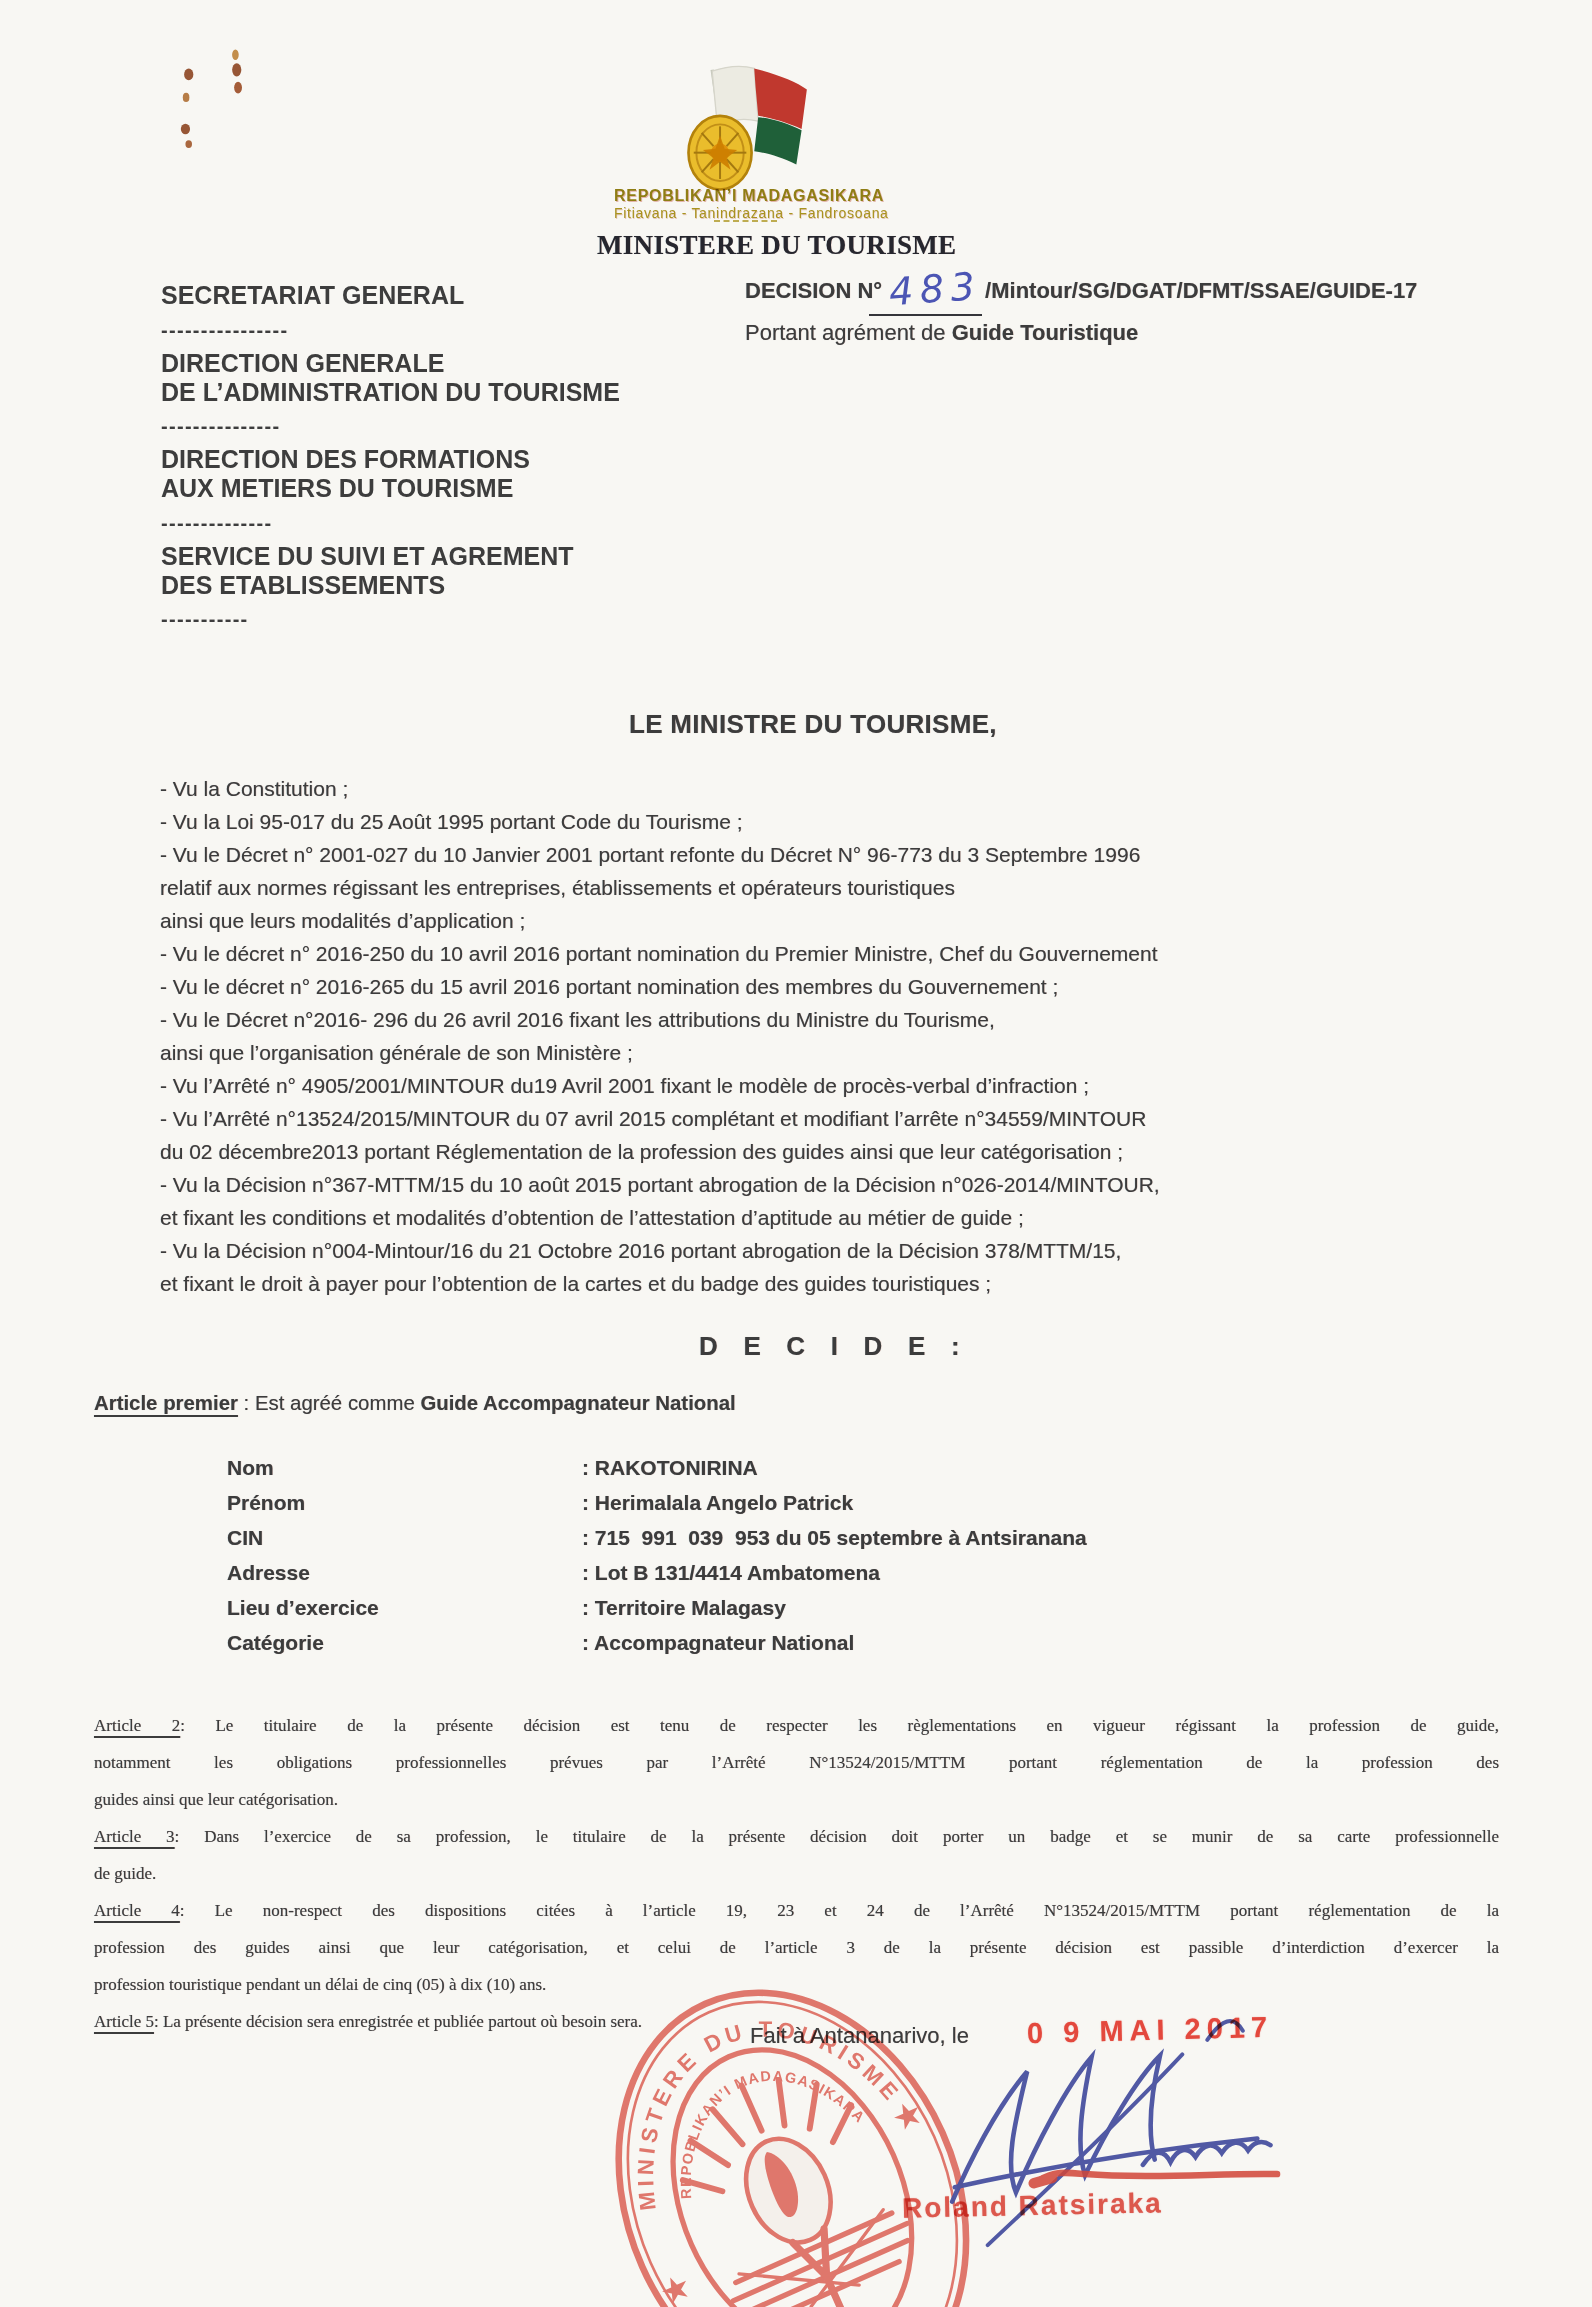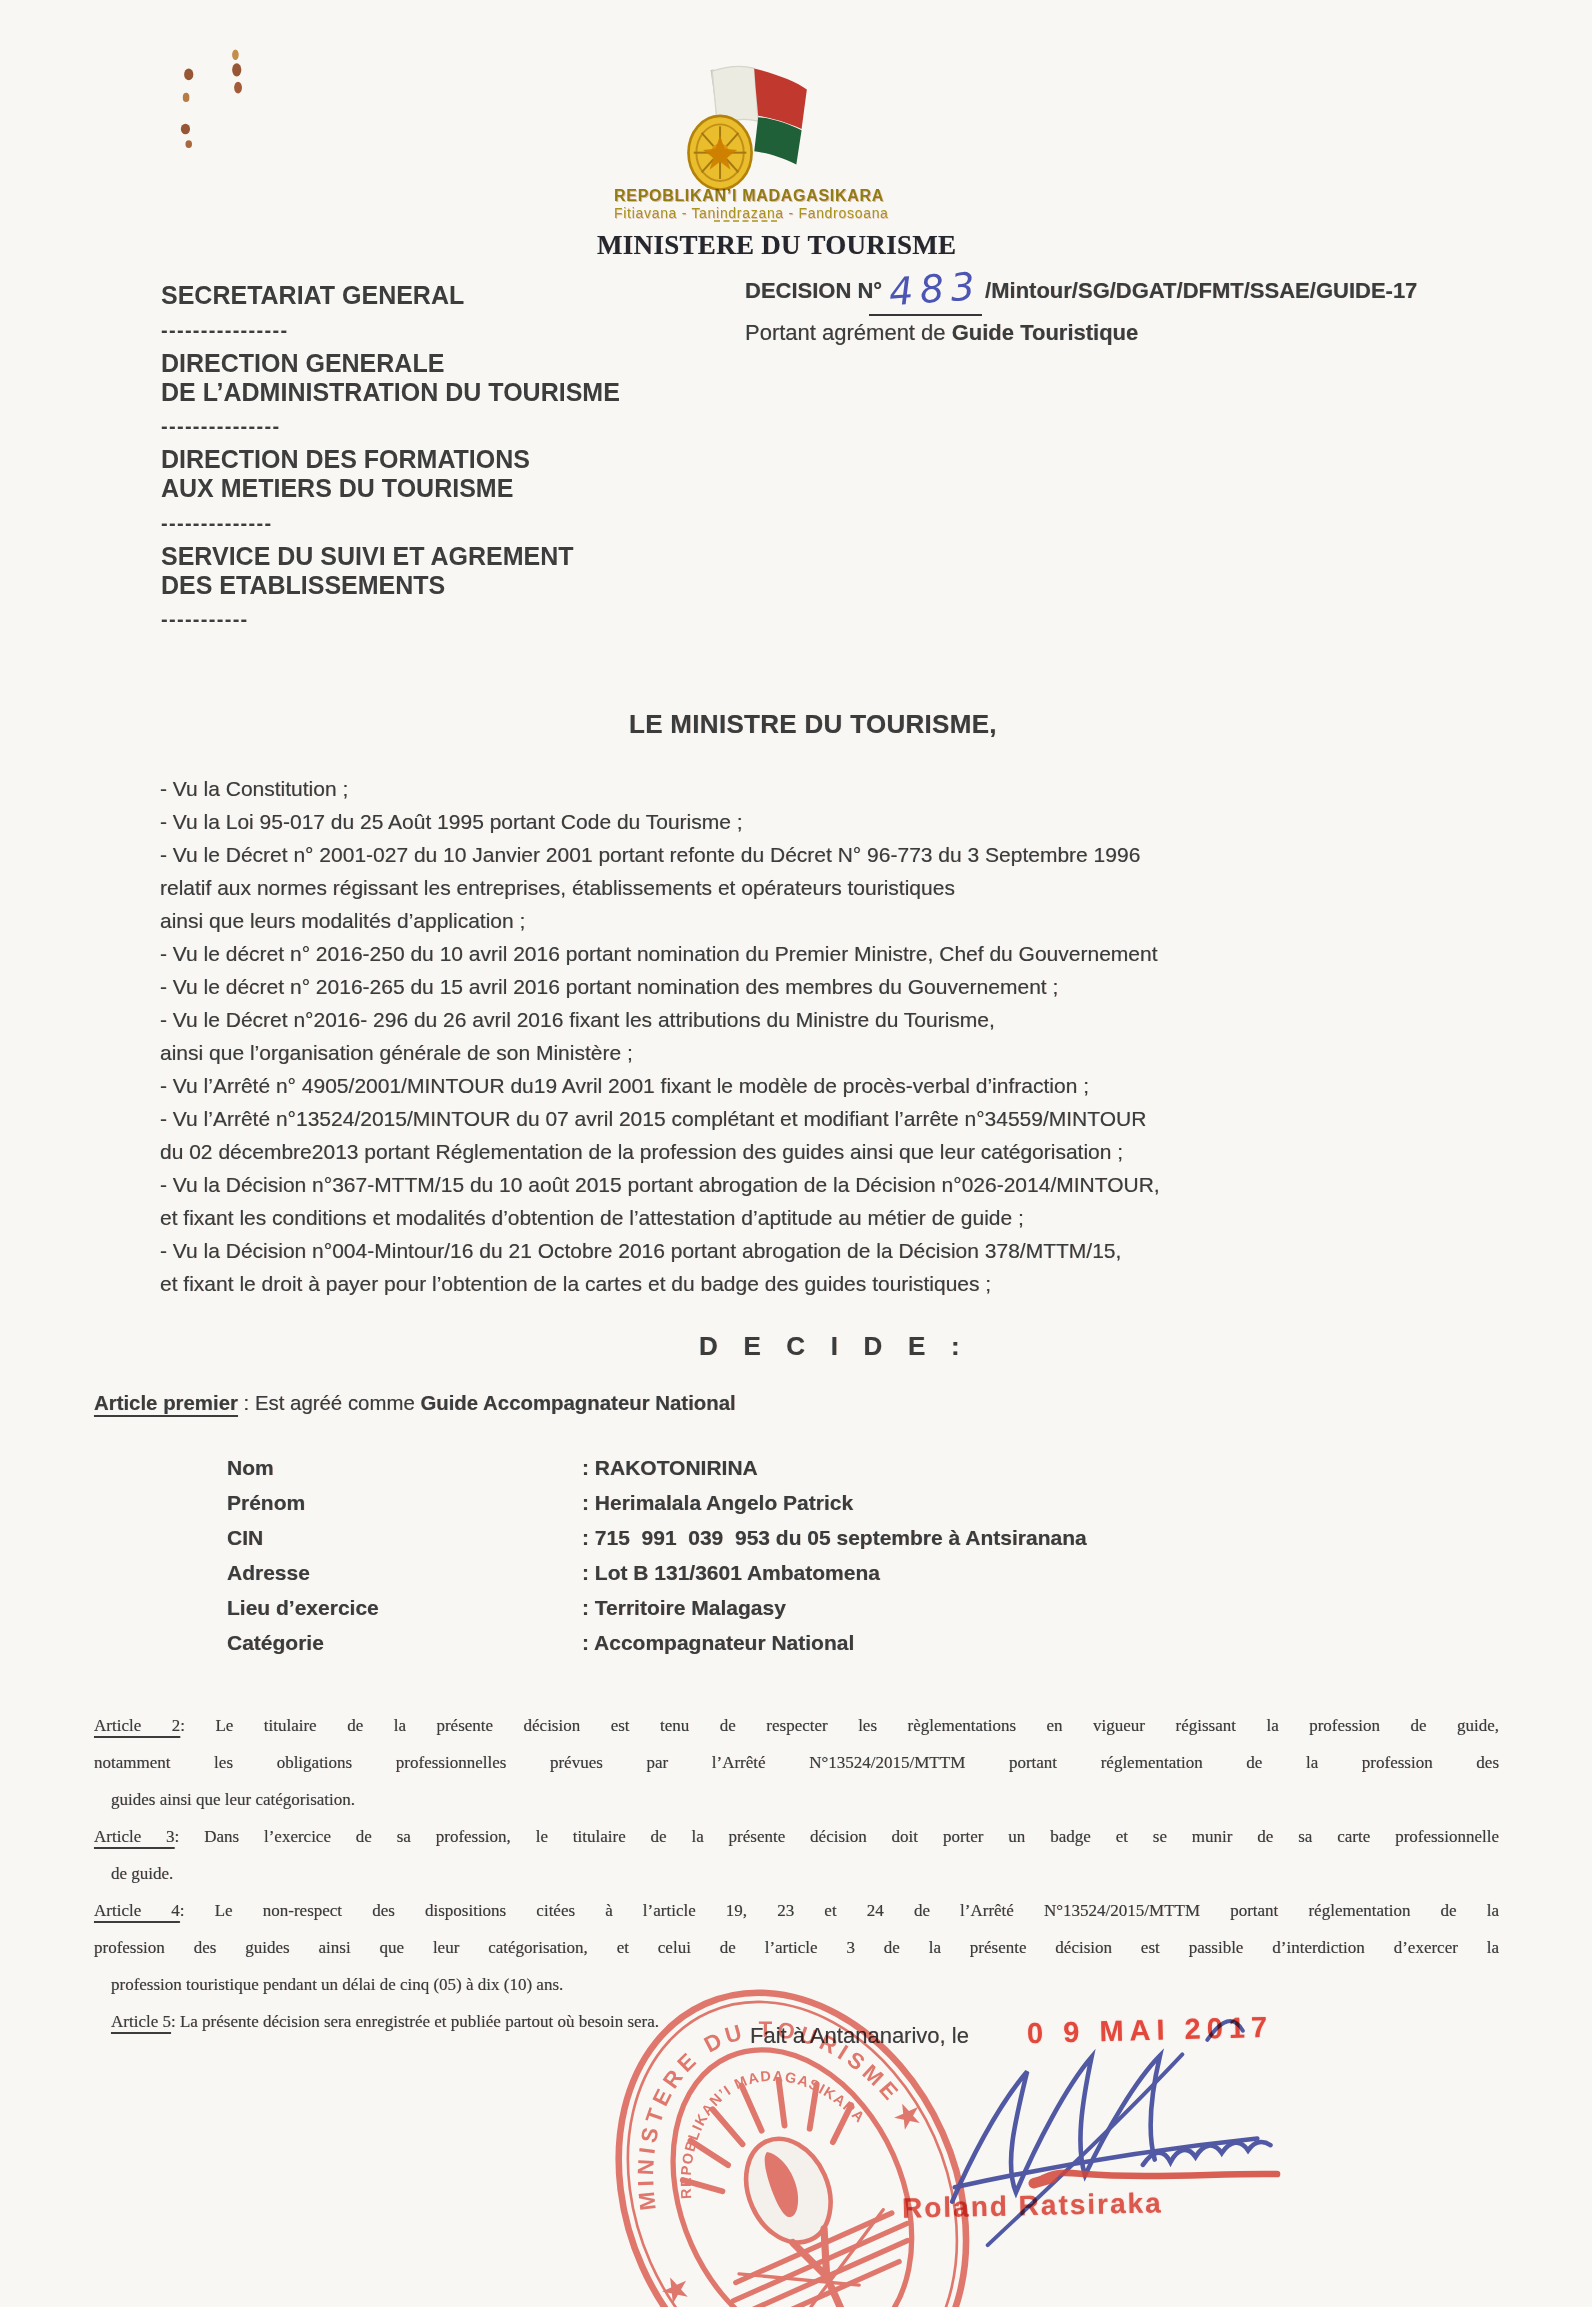--- a/index.html
+++ b/index.html
@@ -39,21 +39,21 @@
   .vu-block{left:160px;top:772px;width:1394px;font-size:21px;line-height:33px;}
   .vu-block div{white-space:nowrap;}
   .decide{left:699px;top:1331px;font-weight:bold;font-size:26px;letter-spacing:9.2px;text-align:center;}
   .article-premier{left:94px;top:1392px;font-size:20.4px;}
   .u{text-decoration:underline;text-underline-offset:4.6px;text-decoration-thickness:2px;}
   .details{left:227px;top:1450px;font-size:21px;font-weight:bold;line-height:35px;}
   .details .dl{display:inline-block;width:355px;}
   .details .dv{white-space:pre-wrap;}
   .articles{left:94px;top:1707px;width:1405px;font-size:17px;line-height:37px;font-family:Liberation Serif, serif;}
   .articles .jl{text-align:justify;text-align-last:justify;}
-  .articles .ll{text-align:left;white-space:nowrap;margin-left:17px;}
+  .articles .ll{text-align:left;white-space:nowrap;}
   
   .place-line{left:750px;top:2023px;font-size:22px;}
   .date-stamp{
     left:1027px;top:2014px;font-weight:bold;font-size:29px;letter-spacing:6px;
     color:#e23a2e;transform:rotate(-1.5deg);white-space:nowrap;
     text-shadow:0 0 1.3px rgba(226,58,46,0.5);opacity:.92;
   }
   .signer-name{
     left:902px;top:2190px;font-weight:bold;font-size:28px;letter-spacing:2px;
     color:#d9473c;transform:rotate(-1.2deg);white-space:nowrap;
@@ -119,21 +119,21 @@
   <div class="abs txt decide">D E C I D E  :</div>
 
   <div class="abs txt article-premier">
     <span class="b u">Article premier</span><span> : Est agréé comme </span><span class="b">Guide Accompagnateur National</span>
   </div>
 
   <div class="abs txt details">
     <div><span class="dl">Nom</span><span class="dv">: RAKOTONIRINA</span></div>
     <div><span class="dl">Prénom</span><span class="dv">: Herimalala Angelo Patrick</span></div>
     <div><span class="dl">CIN</span><span class="dv">: 715  991  039  953 du 05 septembre à Antsiranana</span></div>
-    <div><span class="dl">Adresse</span><span class="dv">: Lot B 131/3601 Ambatomena</span></div>
+    <div><span class="dl">Adresse</span><span class="dv">: Lot B 131/4414 Ambatomena</span></div>
     <div><span class="dl">Lieu d’exercice</span><span class="dv">: Territoire Malagasy</span></div>
     <div><span class="dl">Catégorie</span><span class="dv">: Accompagnateur National</span></div>
   </div>
 
   <div class="abs txt articles">
     <div class="jl"><span class="u">Article 2</span><span>: Le titulaire de la présente décision est tenu de respecter les règlementations en vigueur régissant la profession de guide,</span></div>
     <div class="jl">notamment les obligations professionnelles prévues par l’Arrêté N°13524/2015/MTTM portant réglementation de la profession des</div>
     <div class="ll">guides ainsi que leur catégorisation.</div>
     <div class="jl"><span class="u">Article 3</span><span>: Dans l’exercice de sa profession, le titulaire de la présente décision doit porter un badge et se munir de sa carte professionnelle</span></div>
     <div class="ll">de guide.</div>

